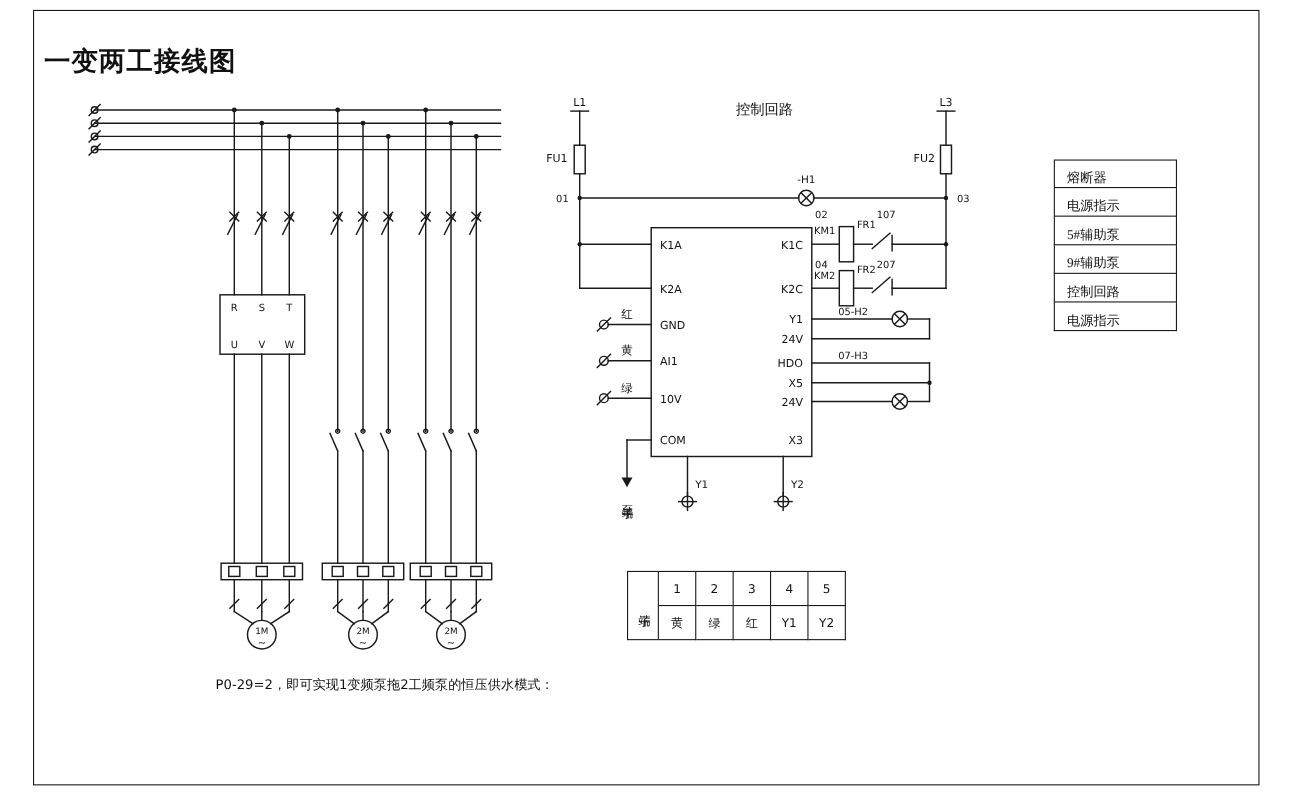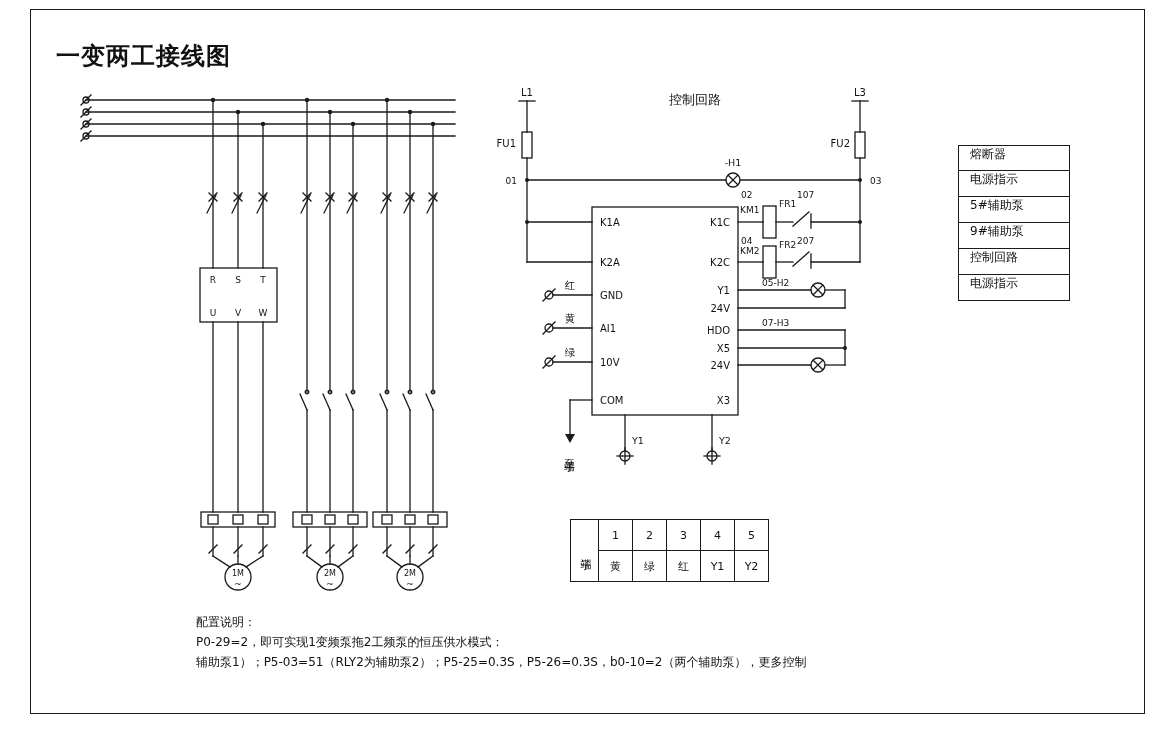--- a/index.html
+++ b/index.html
@@ -1,33 +1,33 @@
 <!DOCTYPE html>
 <html><head>
 <meta charset="utf-8">
 <style>
   html,body{margin:0;padding:0;background:#fff;}
   body{width:1176px;height:736px;position:relative;overflow:hidden;
        font-family:"DejaVu Sans","Liberation Sans",sans-serif;color:#111;}
   .frame{position:absolute;left:30px;top:9px;width:1115px;height:705px;
          border:1.5px solid #1a1a1a;box-sizing:border-box;}
-  .title{position:absolute;left:56px;top:40px;font-size:24px;font-weight:bold;
+  .title{position:absolute;left:40px;top:40px;font-size:24px;font-weight:bold;
          letter-spacing:1px;}
   svg.diagram{position:absolute;left:0;top:0;}
   svg .w{stroke:#1a1a1a;stroke-width:1.3;fill:none;stroke-linecap:square;}
   svg .bx{stroke:#1a1a1a;stroke-width:1.3;fill:none;}
   svg .fl{fill:#1a1a1a;stroke:none;}
   svg text{fill:#111;font-family:"DejaVu Sans","Liberation Sans",sans-serif;}
   svg .t8{font-size:8px}  svg .t9{font-size:9px}  svg .t95{font-size:9.5px}
   svg .t10{font-size:10px} svg .t105{font-size:10.5px} svg .t13{font-size:13px}
   svg .vtext{writing-mode:vertical-rl;text-orientation:upright;letter-spacing:2px;}
   .legend{position:absolute;left:958px;top:145px;width:112px;}
   .legend-row{height:26px;border:1px solid #1a1a1a;box-sizing:border-box;
-              display:flex;align-items:flex-start;padding-left:11px;font-size:12px;}
-  .legend-row + .legend-row{border-top:none;}
+              display:flex;align-items:flex-end;padding-left:11px;font-size:12px;}
+  .legend-row + .legend-row{border-top:none;font-family:Liberation Serif, serif;}
   .tbl{position:absolute;left:570px;top:519px;display:flex;}
   .tbl-head{width:29px;height:63px;border:1px solid #1a1a1a;box-sizing:border-box;
             display:flex;align-items:center;justify-content:center;font-size:11px;
             writing-mode:vertical-rl;text-orientation:upright;letter-spacing:2px;}
   .tbl-grid{display:grid;grid-template-columns:repeat(5,34px);
             grid-template-rows:31px 31px;border-top:1px solid #1a1a1a;box-sizing:border-box;}
   .tbl-cell{border-right:1px solid #1a1a1a;border-bottom:1px solid #1a1a1a;
             box-sizing:border-box;display:flex;align-items:center;justify-content:center;
             font-size:11px;}
   .notes{position:absolute;left:196px;top:612px;font-size:12px;line-height:20px;
@@ -366,16 +366,14 @@
     <div class="tbl-cell">5</div>
     <div class="tbl-cell">黄</div>
     <div class="tbl-cell">绿</div>
     <div class="tbl-cell">红</div>
     <div class="tbl-cell">Y1</div>
     <div class="tbl-cell">Y2</div>
   </div>
 </div>
 
 <div class="notes">
-  <div>配置说明：</div>
   <div>P0-29=2，即可实现1变频泵拖2工频泵的恒压供水模式：</div>
-  <div>辅助泵1）；P5-03=51（RLY2为辅助泵2）；P5-25=0.3S，P5-26=0.3S，b0-10=2（两个辅助泵），更多控制</div>
 </div>
 
 </body></html>

